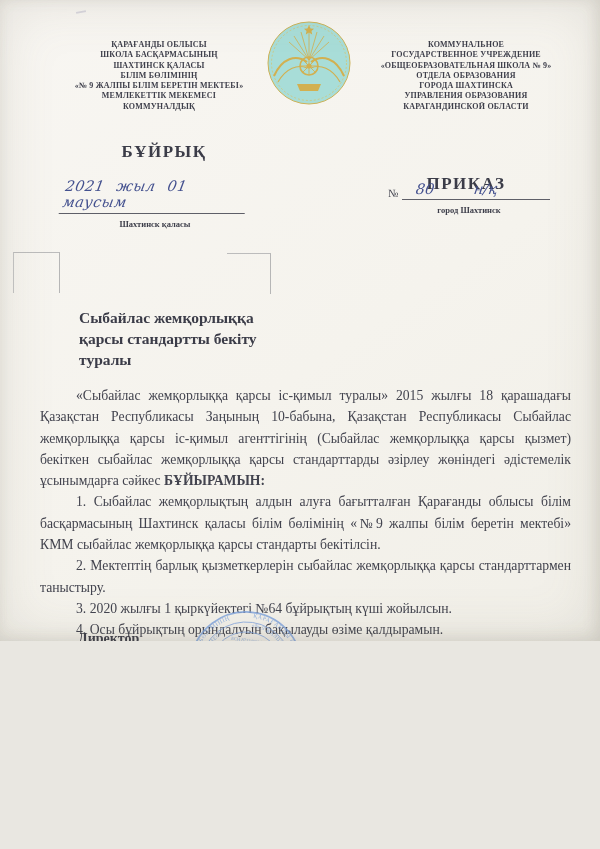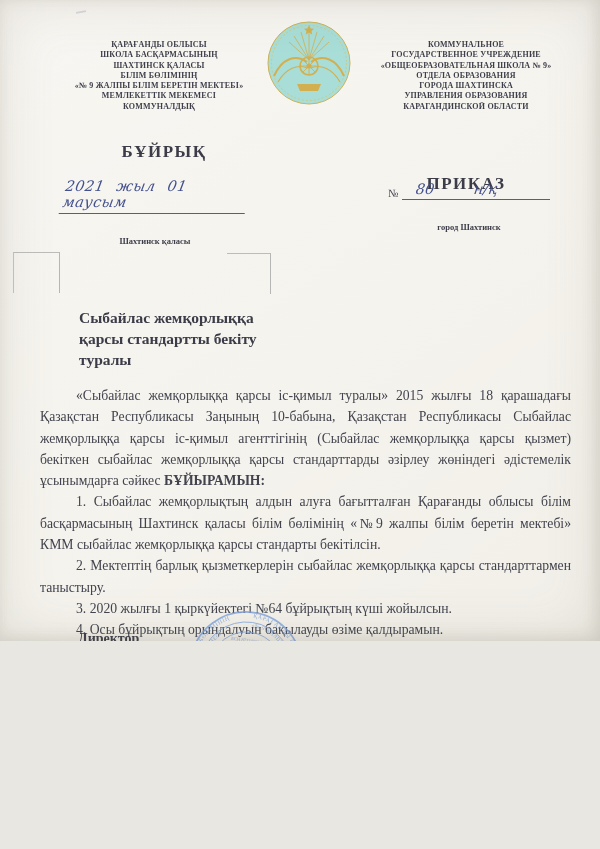--- a/index.html
+++ b/index.html
@@ -16,21 +16,21 @@
   .org-left{left:59px;}
   .org-right{left:366px;}
   .emblem{position:absolute; left:266px; top:20px;}
   .big-head{position:absolute; top:142px; width:204px; text-align:center;
     font-size:17px; font-weight:bold; letter-spacing:1.5px; color:#3b3c48;}
   .head-kk{left:62px;} .head-ru{left:364px;margin-top:32px;}
   .hand{font-style:italic; color:#44518f; font-family:"DejaVu Serif", serif;}
   .date-block{position:absolute; left:62px; top:176px; width:186px;}
   .date-line{display:block; border-bottom:1.2px solid #5e5f68; padding:2px 0 3px 2px;
     font-size:14.5px; word-spacing:7px; transform:skewX(-10deg); letter-spacing:.5px;}
-  .place{margin-top:22px; text-align:center; font-size:8.5px; font-weight:bold; color:#3d3e4a;}
+  .place{margin-top:5px; text-align:center; font-size:8.5px; font-weight:bold; color:#3d3e4a;}
   .num-block{position:absolute; left:388px; top:180px; width:162px;}
   .num-row{display:flex; align-items:flex-end;}
   .num-sign{font-size:11px; color:#42434e; padding-bottom:1px;}
   .num-line{display:inline-block; width:148px; border-bottom:1.2px solid #5e5f68; margin-left:3px; padding-bottom:1px;}
   .num-line .hand{font-size:14.5px; transform:skewX(-8deg); display:inline-block;}
   .num-val{margin-left:14px;} .num-suffix{margin-left:36px;}
   .corner{position:absolute; pointer-events:none;}
   .corner-left{left:13px; top:252px; width:45px; height:40px;
     border-top:1px solid #bcbcbc; border-left:1px solid #c4c4c4; border-right:1px solid #b6b6b6;}
   .corner-right{left:227px; top:253px; width:43px; height:40px;

